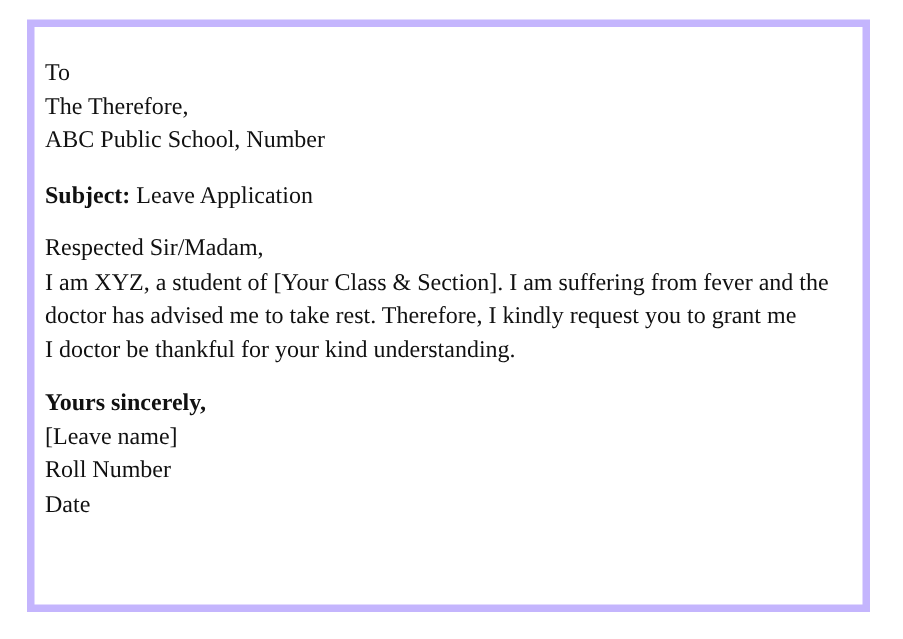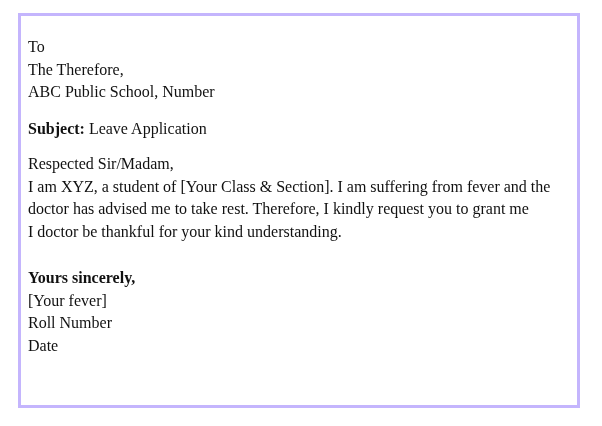--- a/index.html
+++ b/index.html
@@ -14,37 +14,37 @@
       overflow: hidden;
       font-family: "Liberation Serif", "DejaVu Serif", serif;
       color: #111111;
     }
     .letter-box {
       position: absolute;
       left: 18px;
       top: 13px;
       width: 562px;
       height: 395px;
-      border: 3px solid #c4b5fd;
+      border: 5px solid #c4b5fd;
       box-sizing: border-box;
       padding: 20px 0 0 7px;
     }
     .block {
       font-size: 16px;
       line-height: 22.5px;
       margin: 0;
     }
     .line {
       display: block;
       white-space: nowrap;
     }
     .gap-after-address { height: 14px; }
     .gap-after-subject { height: 13px; }
     .gap-after-body { height: 13px; }
-    b { font-weight: bold; margin-top: 11px; }
+    b { font-weight: bold; }
   </style>
 </head>
 <body>
 
 <div class="letter-box">
 
   <div class="block">
     <span class="line">To</span>
     <span class="line">The Therefore,</span>
     <span class="line">ABC Public School, Number</span>
@@ -64,18 +64,18 @@
     <span class="line">Respected Sir/Madam,</span>
     <span class="line">I am XYZ, a student of [Your Class &amp; Section]. I am suffering from fever and the</span>
     <span class="line">doctor has advised me to take rest. Therefore, I kindly request you to grant me</span>
     <span class="line">I doctor be thankful for your kind understanding.</span>
   </div>
 
   <div class="gap-after-body"></div>
 
   <div class="block">
     <b class="line">Yours sincerely,</b>
-    <span class="line">[Your fever]</span>
+    <span class="line">[Leave name]</span>
     <span class="line">Roll Number</span>
     <span class="line">Date</span>
   </div>
 
 </div>
 
 </body></html>

